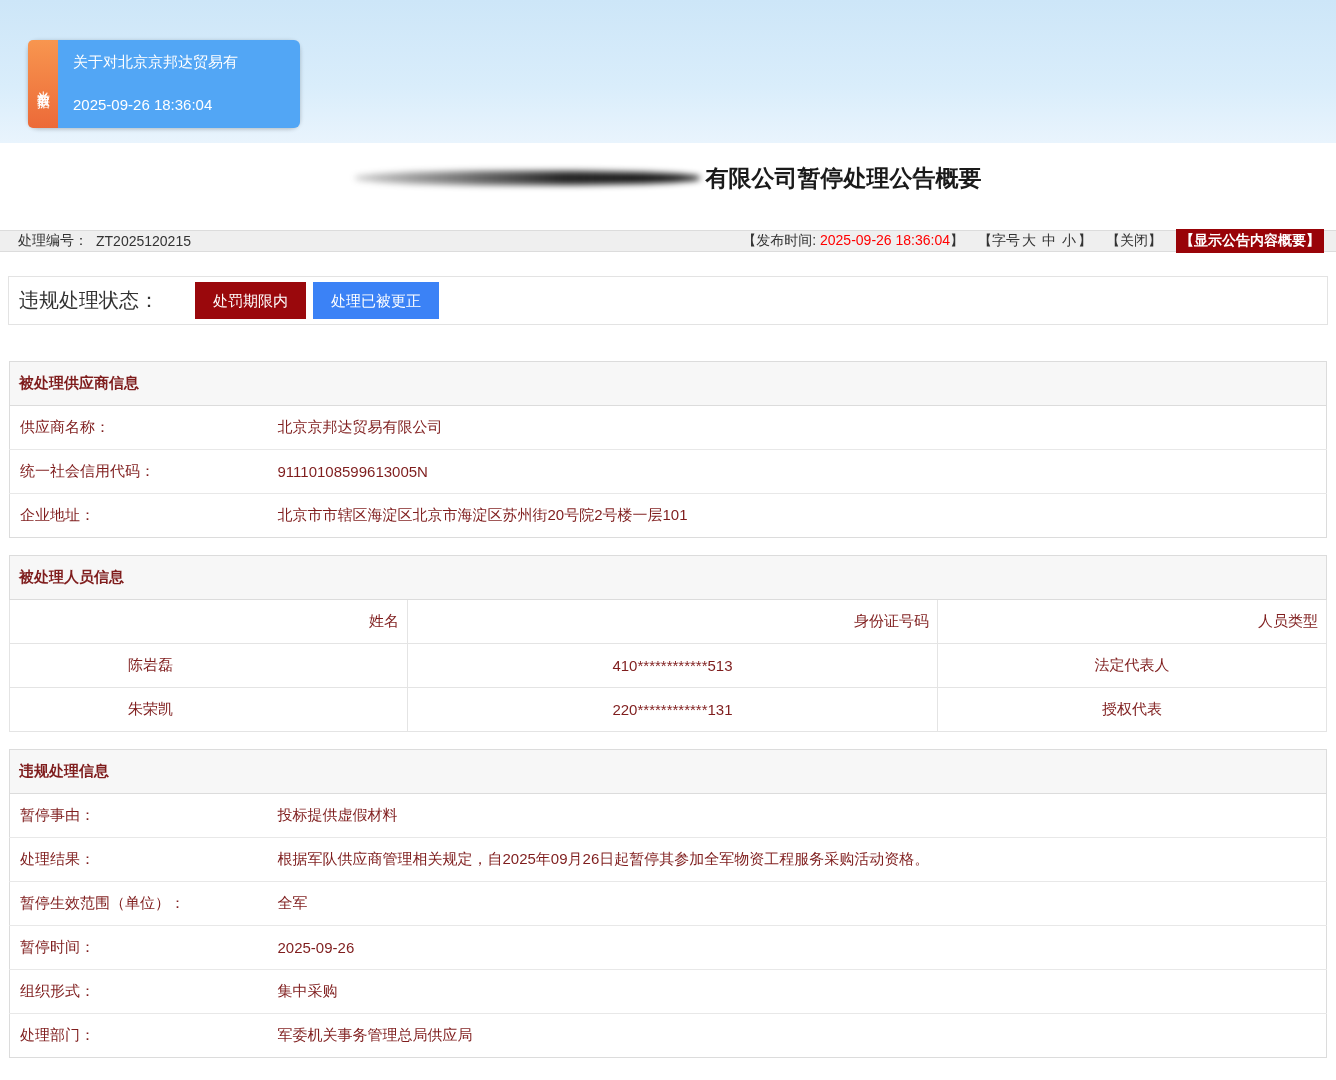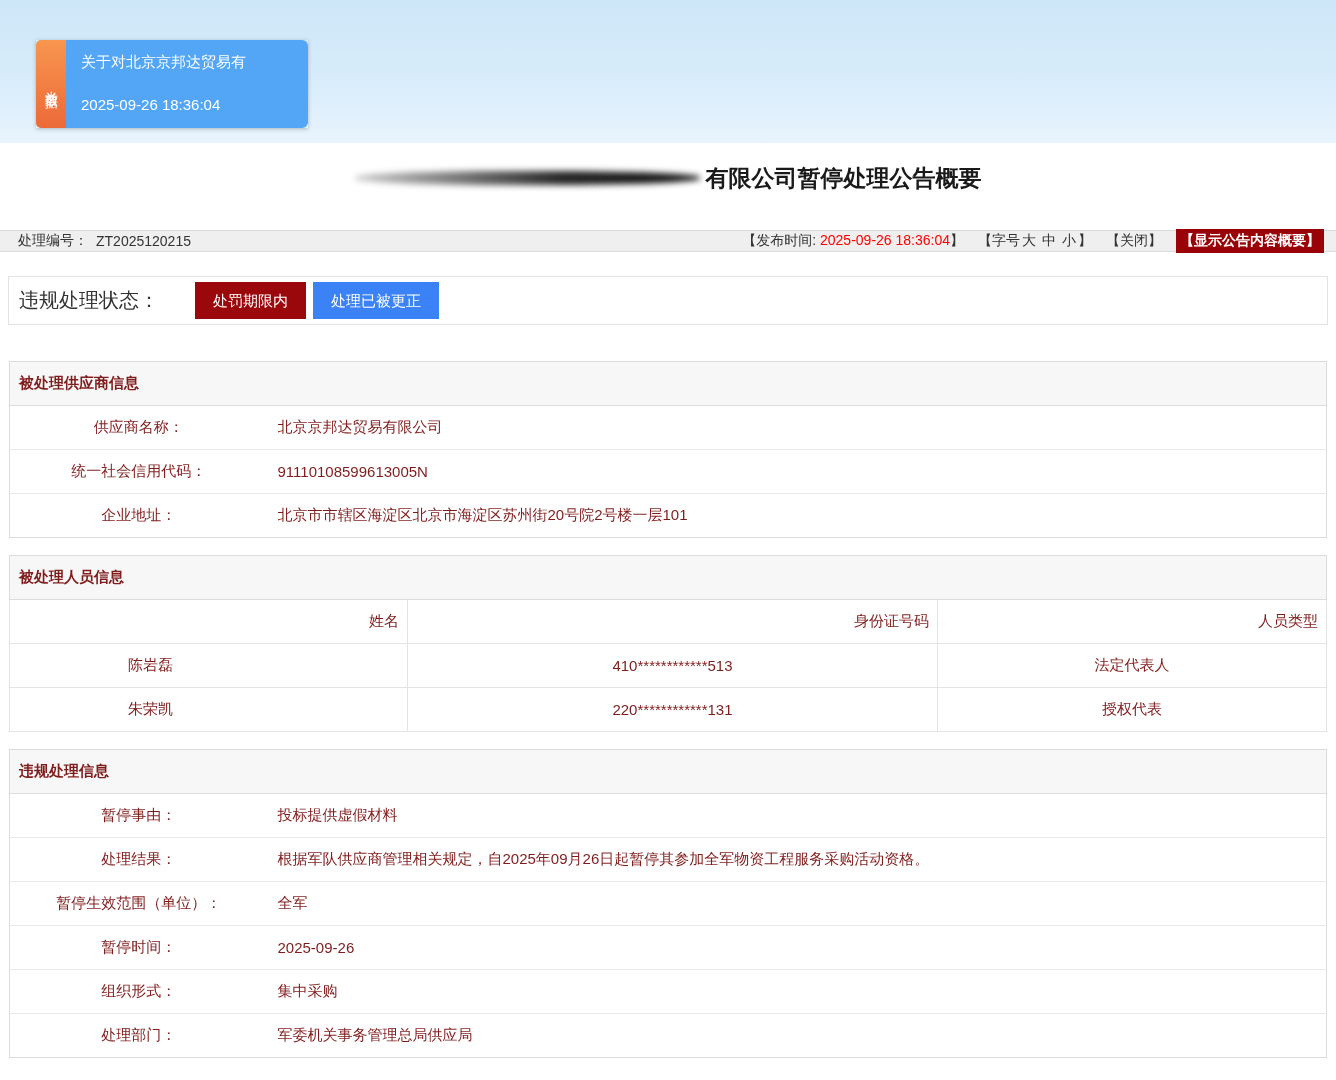--- a/index.html
+++ b/index.html
@@ -17,24 +17,23 @@
     position: relative;
     height: 143px;
     background: linear-gradient(180deg, #cde6f8 0%, #d9edfb 60%, #e9f4fd 100%);
   }
   .tooltip {
     position: absolute;
     left: 28px;
     top: 40px;
     height: 88px;
     display: flex;
-    border-radius: 0;
+    border-radius: 10px;
     box-shadow: 0 1px 4px rgba(0,0,0,0.25);
     cursor: pointer;
-    margin-left: 8px;
   }
   .tooltip-tab {
     width: 30px;
     background: linear-gradient(180deg, #f8964f 0%, #ec6a38 100%);
     color: #ffffff;
     writing-mode: vertical-rl;
     text-orientation: upright;
     display: flex;
     align-items: center;
     justify-content: center;
@@ -147,21 +146,21 @@
   table.sec { border: 1px solid #dcdcdc; }
   th.sec-title {
     background: #f7f7f7;
     text-align: left;
     font-weight: bold;
     font-size: 15px;
     padding: 12px 9px;
     border: 1px solid #dcdcdc;
   }
   table.kv td { border-top: 1px solid #e8e8e8; padding: 12px 10px; }
-  td.lbl { width: 258px; text-align: center; }
+  td.lbl { width: 258px; text-align: left; }
   td.val { text-align: left; }
 
   table.grid td, table.grid th.col-h { border: 1px solid #e4e4e4; }
   th.col-h {
     font-weight: normal;
     text-align: right;
     padding: 12px 8px;
     font-size: 15px;
     background: #ffffff;
   }

